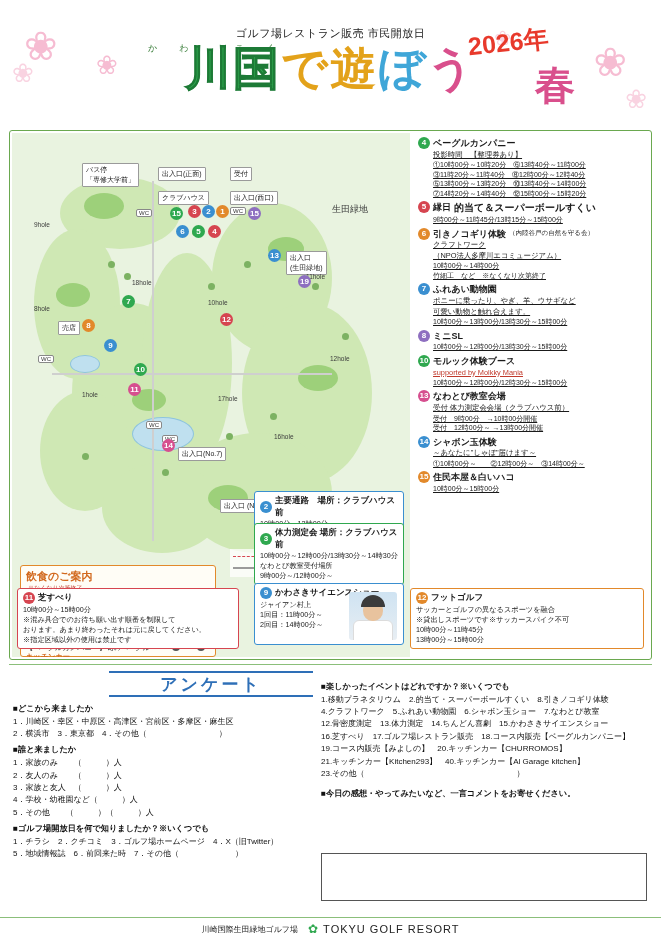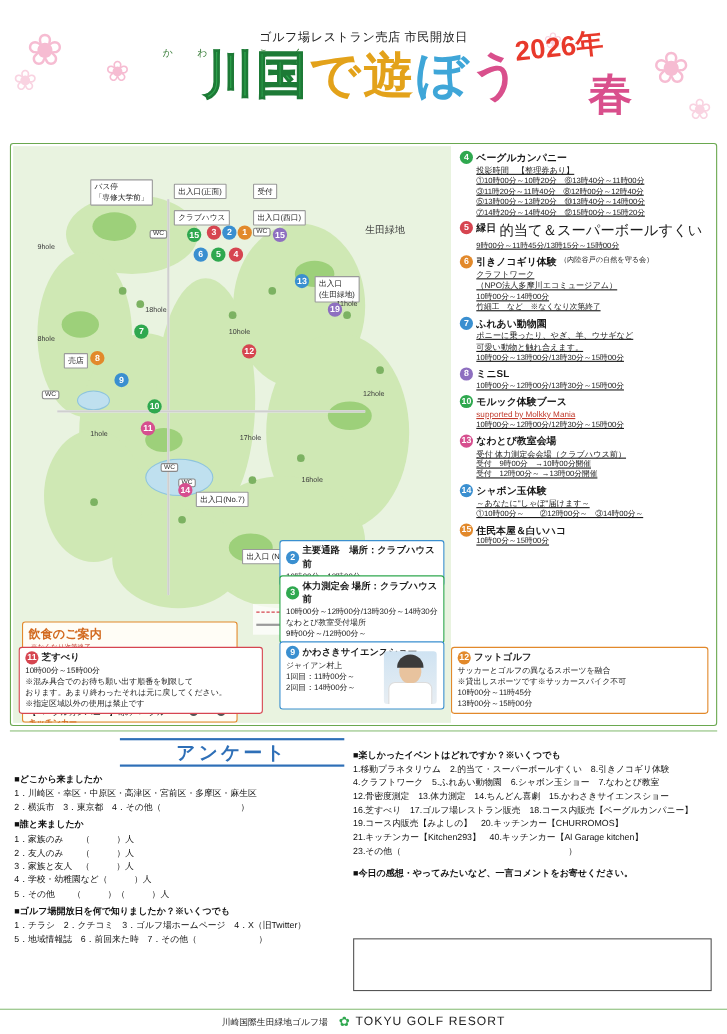--- a/index.html
+++ b/index.html
@@ -179,21 +179,21 @@
 <div class="page">
 
   <div class="header">
     <div class="sakura s1">❀</div>
     <div class="sakura s2">❀</div>
     <div class="sakura s3">❀</div>
     <div class="sakura s4">❀</div>
     <div class="sakura s5">❀</div>
     <div class="sakura s6">❀</div>
 
-    <div class="header-sub">ゴルフ場レストラン売店 市民開放日</div>
+    <div class="header-sub">ゴルフ場レストラン販売 市民開放日</div>
     <div class="ruby">かわ こく</div>
     <div class="title-wrap">
       <span class="main-title mt-a">川国</span><span class="main-title mt-b">で遊</span><span class="main-title mt-c">ぼ</span><span class="main-title mt-d">う</span>
     </div>
     <div class="year-badge">2026年</div>
     <div class="haru">春</div>
   </div>
 
   <div class="card">
 
@@ -324,21 +324,21 @@
         <div class="isub times">①10時00分～10時20分　⑥13時40分～11時00分</div>
         <div class="isub times">③11時20分～11時40分　⑧12時00分～12時40分</div>
         <div class="isub times">⑤13時00分～13時20分　⑩13時40分～14時00分</div>
         <div class="isub times">⑦14時20分～14時40分　⑫15時00分～15時20分</div>
       </div>
 
       <div class="ientry">
         <div class="ititle">
             <span class="numi" style="background:#d64550">5</span>
             <span>縁日</span>
-            <span style="font-weight:normal;font-size:13px">的当て＆スーパーボールすくい</span>
+            <span style="font-weight:bold;font-size:10px">的当て＆スーパーボールすくい</span>
           </div>
         <div class="isub times">9時00分～11時45分/13時15分～15時00分</div>
       </div>
 
       <div class="ientry">
         <div class="ititle">
             <span class="numi" style="background:#e2892b">6</span>
             <span>引きノコギリ体験</span>
             <span style="font-weight:normal;font-size:6.5px">（内陸谷戸の自然を守る会）</span>
           </div>

